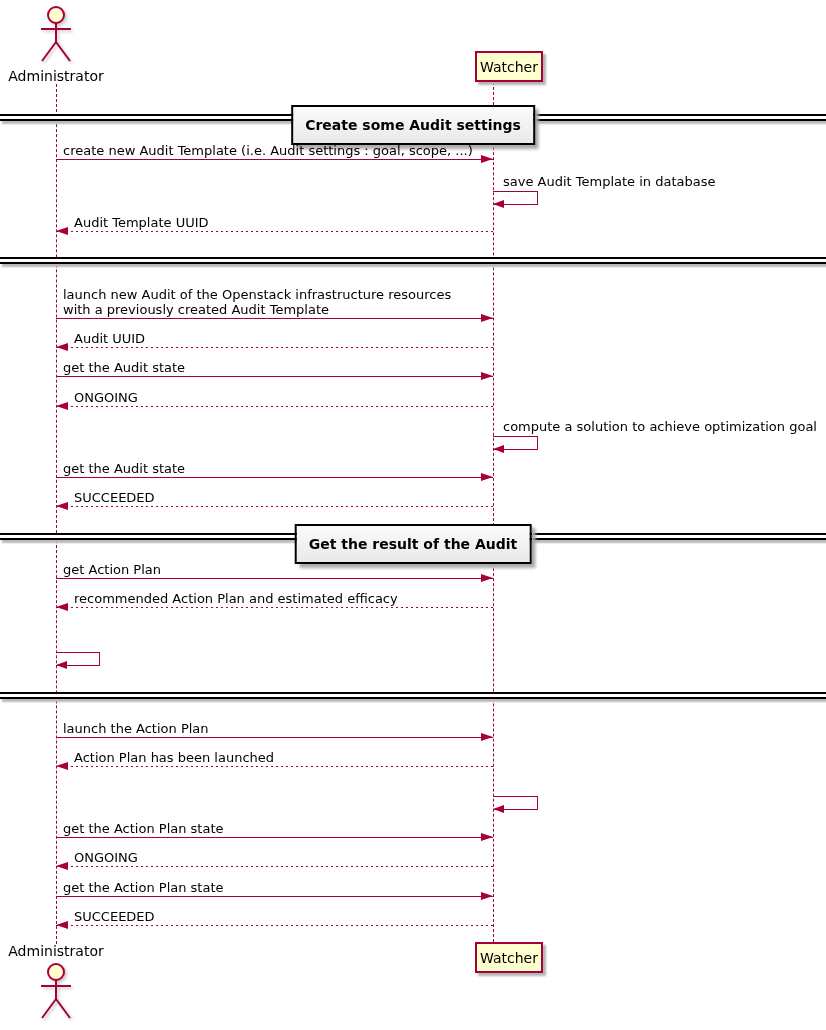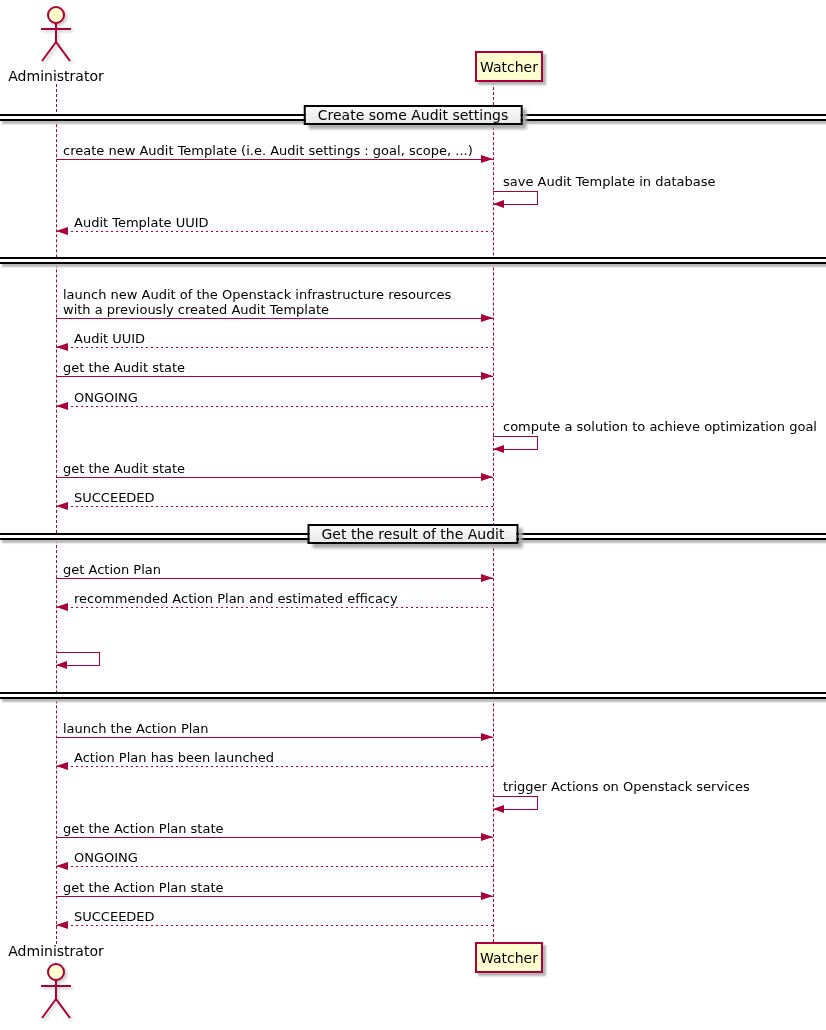--- a/index.html
+++ b/index.html
@@ -50,23 +50,23 @@
     border-bottom: 2px solid #000;
     background: #fff;
     box-shadow: 2px 3px 2px #b9b9b9;
   }
   .divider-box {
     position: absolute;
     left: 413px;
     transform: translateX(-50%);
     background: linear-gradient(#fbfbfb, #e9e9e9);
     border: 2px solid #000;
-    padding: 0 12px;
+    padding: 10px 12px;
     font-size: 14px;
-    font-weight: normal;
+    font-weight: bold;
     white-space: nowrap;
     box-shadow: 4px 4px 3px #a9a9a9;
   }
   .msg {
     position: absolute;
     font-size: 13px;
     line-height: 15px;
     white-space: nowrap;
   }
   .arrow {
@@ -208,21 +208,20 @@
   <div class="msg" style="left:63px; top:721px">launch the Action Plan</div>
   <div class="arrow solid" style="left:56px; top:737px; width:437px">
     <span class="head right"></span>
   </div>
 
   <div class="msg" style="left:74px; top:750px">Action Plan has been launched</div>
   <div class="arrow dotted" style="left:56px; top:766px; width:437px">
     <span class="head left"></span>
   </div>
 
-  <div class="msg" style="left:503px; top:779px">trigger Actions on Openstack services</div>
   <div class="selfloop" style="left:493px; top:796px">
     <span class="head"></span>
   </div>
 
   <div class="msg" style="left:63px; top:821px">get the Action Plan state</div>
   <div class="arrow solid" style="left:56px; top:837px; width:437px">
     <span class="head right"></span>
   </div>
 
   <div class="msg" style="left:74px; top:850px">ONGOING</div>

